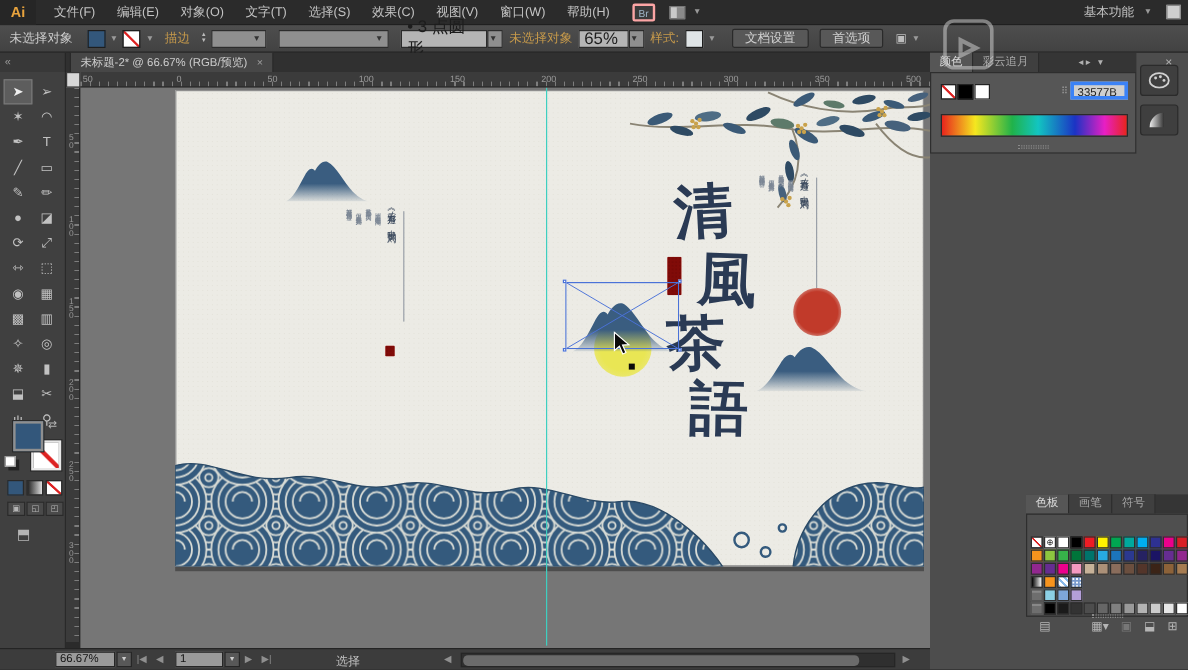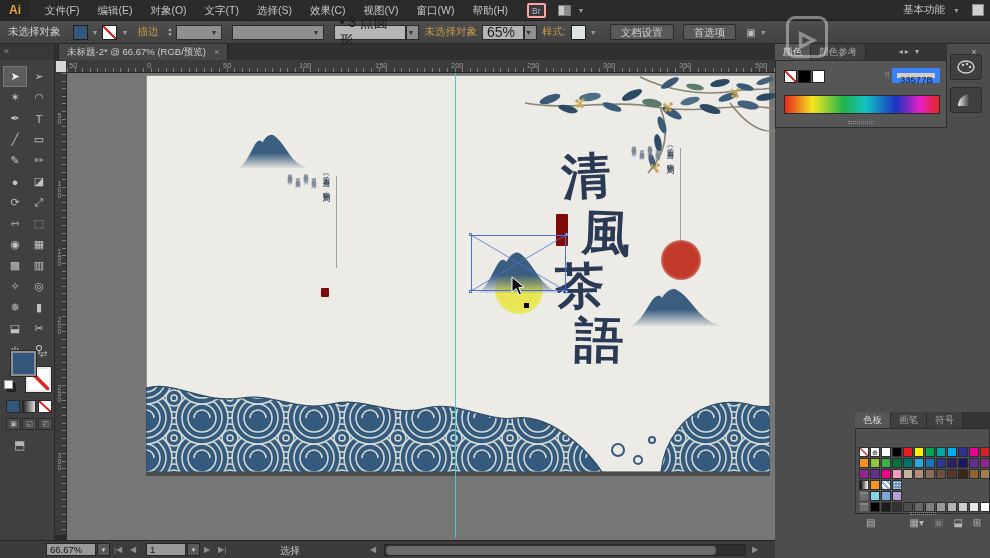--- a/index.html
+++ b/index.html
@@ -140,21 +140,21 @@
   .phead-icons { position:absolute; right:26px; top:3px; color:#b0b0b0; font-size:8px; letter-spacing:2px; }
   .dock-close { position:absolute; left:196px; top:3px; color:#b5b5b5; font-size:10px; }
   .cp-body { position:absolute; left:0; top:16px; width:172px; height:68px; background:#565656;
     border:1px solid #2e2e2e; }
   .cp-trio { position:absolute; left:8px; top:9px; display:flex; }
   .cp-sw { width:13px; height:13px; border:1px solid #222; margin-right:1px; }
   .cp-none { background:linear-gradient(to top right,#fff 42%,#d22 46%,#d22 54%,#fff 58%); }
   .cp-black { background:#000; } .cp-white { background:#fff; }
   .cp-grip { position:absolute; right:56px; top:10px; color:#9a9a9a; font-size:8px; }
   .hex-field { position:absolute; right:6px; top:7px; width:48px; height:15px; background:#cfcfcf;
-    border:5px solid #3b82f6; color:#1c1c1c; font-size:9.5px; padding:1px 3px; }
+    border:3px solid #3b82f6; color:#1c1c1c; font-size:9.5px; padding:1px 3px; }
   .spectrum { position:absolute; left:8px; top:34px; width:156px; height:19px; border:1px solid #2a2a2a;
     background:linear-gradient(to right,#e8251d,#f5e71f 18%,#20b24a 38%,#12c5c1 52%,#1b33c4 72%,#e71fc4 88%,#e8251d); }
   .gripper { position:absolute; width:26px; height:3px; border-top:1px dotted #8a8a8a;
     border-bottom:1px dotted #8a8a8a; }
   .dock-icons { position:absolute; left:175px; top:10px; width:38px; }
   .dock-ic { width:32px; height:26px; background:#3f3f3f; border:1px solid #2b2b2b; border-radius:3px;
     margin-bottom:7px; display:flex; align-items:center; justify-content:center; }
 
   
   .swatches-panel { position:absolute; left:80px; top:368px; width:135px; }
@@ -527,21 +527,21 @@
           <path d="M1,1 L1,16 L5.2,12.6 L8,19 L10.6,17.8 L7.8,11.6 L13,11.2 Z" fill="#0a0a0a" stroke="#ffffff" stroke-width="1"></path>
         </svg>
     </div>
     <div class="cursor-sq"></div>
   </div>
 
   <div class="dock">
     <div class="color-panel">
       <div class="ptabs">
           <div class="ptab active">颜色</div>
-          <div class="ptab">颜色参考</div>
+          <div class="ptab">彩云追月</div>
         </div>
       <div class="phead-icons">◂▸ ▾</div>
       <div class="cp-body">
         <div class="cp-trio">
           <div class="cp-sw cp-none"></div>
           <div class="cp-sw cp-black"></div>
           <div class="cp-sw cp-white"></div>
         </div>
         <div class="cp-grip">⠿</div>
         <div class="hex-field">33577B</div>

